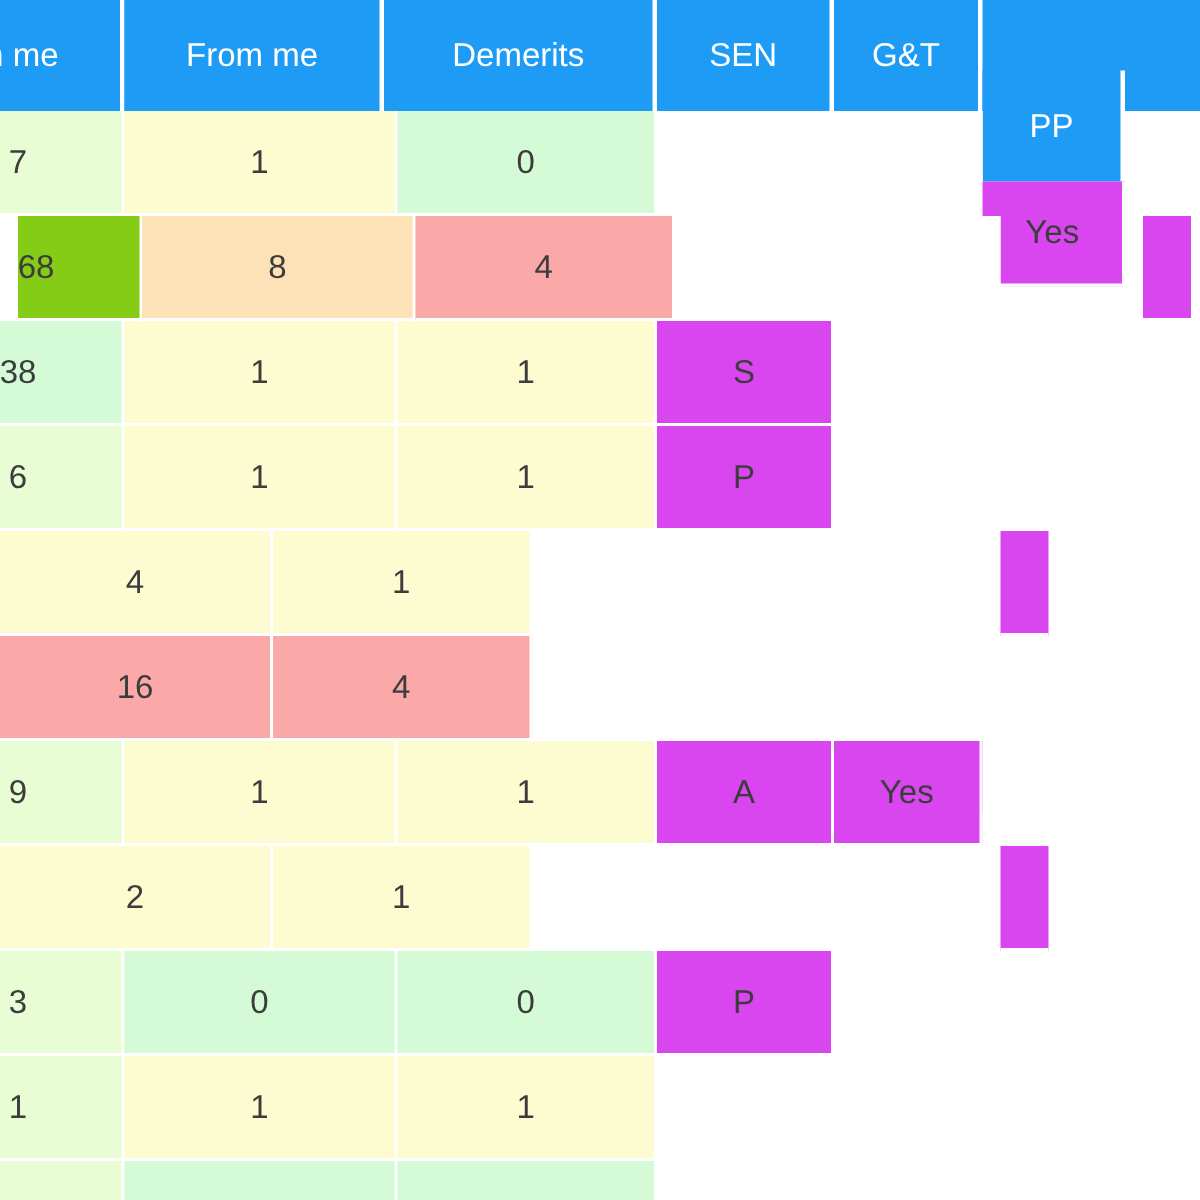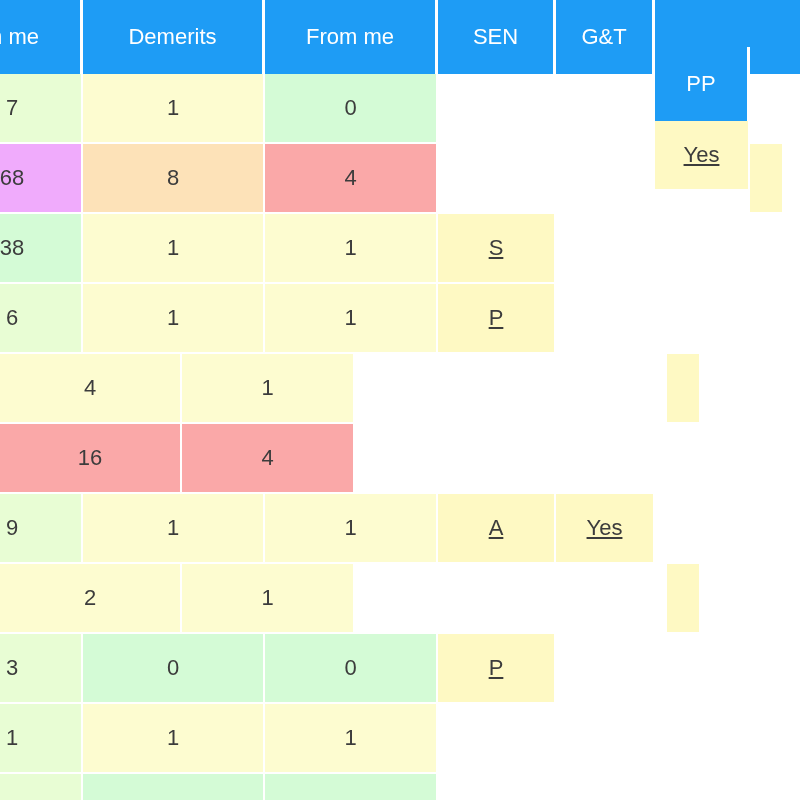--- a/index.html
+++ b/index.html
@@ -64,26 +64,26 @@
     overflow: hidden;
     white-space: nowrap;
     background: #ffffff;
   }
 
   .cell:last-child { border-right: none; }
 
   
   .f-white   { background: #ffffff; }
   .f-green1  { background: #e8fdd4; }  
-  .f-green2  { background: #f0abfc; }  
+  .f-green2  { background: #84cc16; margin-left: 12px; }  
   .f-green3  { background: #d4fbd6; }  
   .f-yellow  { background: #fdfcd0; }  
   .f-orange  { background: #fde2b8; }
   .f-red     { background: #faa8a8; }
-  .f-blue    { background: #fef9c3; text-decoration: underline; }
+  .f-blue    { background: #d946ef; }
 
   
   .c0 { width: 83px;  justify-content: center; }
   .c1 { width: 182px; }
   .c2 { width: 173px; }
   .c3 { width: 118px; }
   .c4 { width: 99px; }
   .c5 { width: 95px; margin-top: 47px;  }
   .c6 { width: 32px;  }
 
@@ -102,22 +102,22 @@
   }
 </style>
 </head>
 <body>
 
 <div id="grid">
   <div class="row header-row" id="header-row">
       <div class="hcell c0">
         <span class="clip">m me</span>
       </div>
+      <div class="hcell c2">From me</div>
       <div class="hcell c1">Demerits</div>
-      <div class="hcell c2">From me</div>
       <div class="hcell c3">SEN</div>
       <div class="hcell c4">G&amp;T</div>
       <div class="hcell c5">PP</div>
       <div class="hcell c6"></div>
     </div>
   <div id="body-rows">
       <div class="row data-row">
         <div class="cell c0 f-green1">
           <span class="clip">7</span>
         </div>

